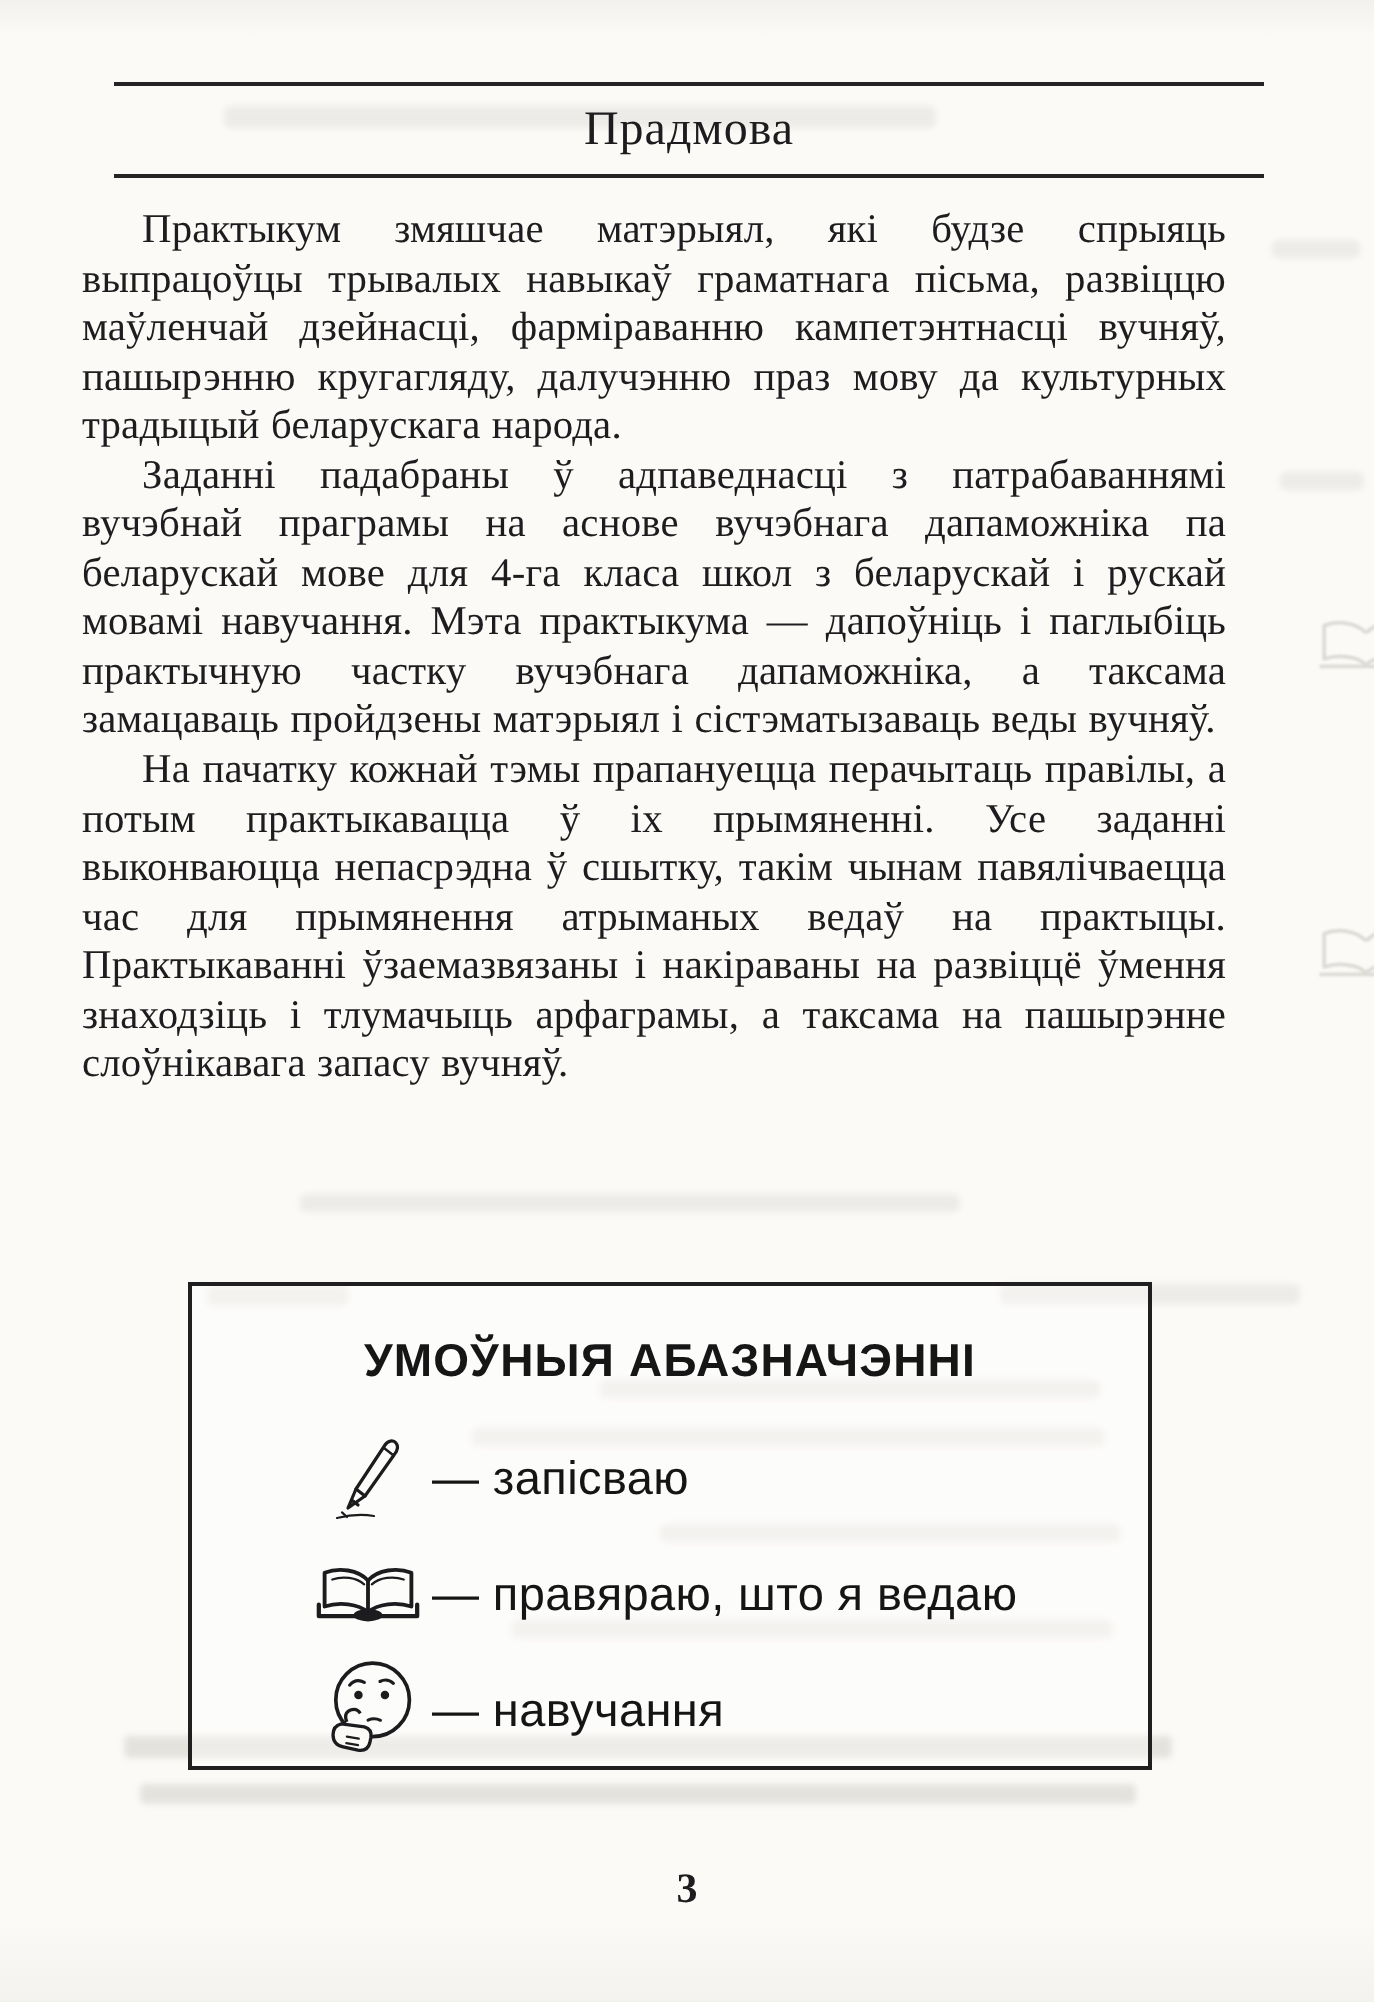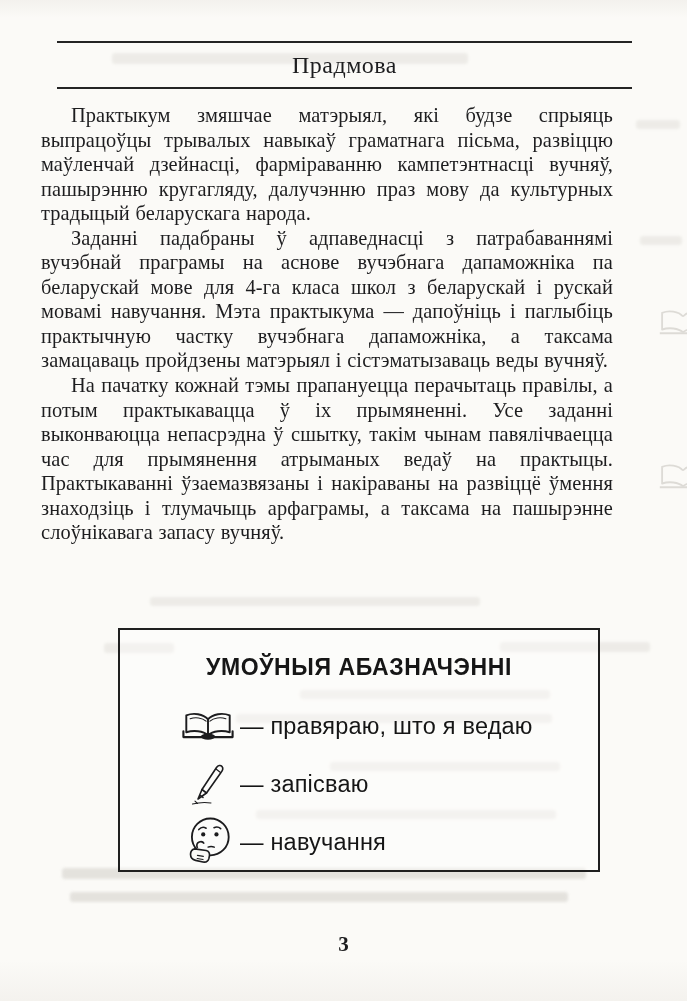--- a/index.html
+++ b/index.html
@@ -24,25 +24,24 @@
   
   .body-text{
     position:absolute;left:41px;top:91px;width:572px;height:516px;overflow:hidden;margin-top:12px;
   }
   .body-text p{
     margin:0;font-size:20.4px;line-height:24.55px;
     text-align:justify;text-indent:30px;letter-spacing:.1px;word-spacing:.5px;
   }
   
   .legend-box{
-    position:absolute;left:94px;top:628px;width:482px;height:244px;
+    position:absolute;left:94px;top:641px;width:482px;height:244px;
     border:2.5px solid #1f1f1f;background:rgba(255,255,255,.35);
     font-family:"Liberation Sans","DejaVu Sans",sans-serif;
     box-sizing:border-box;
-    margin-left:24px;
   }
   .legend-box h2{
     margin:24px 0 0;text-align:center;
     font-size:23px;font-weight:bold;letter-spacing:.6px;color:#161616;
   }
   .legend-rows{margin:16px 0 0 56px;}
   .legend-row{display:flex;align-items:center;height:58px;}
   .legend-icon{
     width:64px;display:flex;justify-content:center;align-items:center;flex:0 0 64px;
   }
@@ -107,49 +106,49 @@
     <p>Заданні падабраны ў адпаведнасці з патрабаваннямі вучэбнай праграмы на аснове вучэбнага дапаможніка па беларускай мове для 4-га класа школ з беларускай і рускай мовамі навучання. Мэта практыкума — дапоўніць і паглыбіць практычную частку вучэбнага дапаможніка, а таксама замацаваць пройдзены матэрыял і сістэматызаваць веды вучняў.</p>
     <p>На пачатку кожнай тэмы прапануецца перачытаць правілы, а потым практыкавацца ў іх прымяненні. Усе заданні выконваюцца непасрэдна ў сшытку, такім чынам павялічваецца час для прымянення атрыманых ведаў на практыцы. Практыкаванні ўзаемазвязаны і накіраваны на развіццё ўмення знаходзіць і тлумачыць арфаграмы, а таксама на пашырэнне слоўнікавага запасу вучняў.</p>
   </main>
 
   <section class="legend-box">
     <h2>УМОЎНЫЯ АБАЗНАЧЭННІ</h2>
     <div class="legend-rows">
 
       <div class="legend-row">
         <span class="legend-icon">
+          <svg width="36" height="50" viewBox="0 0 36 50">
+            <g fill="none" stroke="#1c1c1e" stroke-width="1.6" stroke-linejoin="round" stroke-linecap="round">
+              <path d="M8 40 L12 30.5 L26.5 8.5 C28 6.3 30.6 5.8 32 7.5 C33.4 9.2 32.6 11.6 31 13.5 L16.5 34 Z"></path>
+              <path d="M12 30.5 L16.5 34"></path>
+              <path d="M10.5 36.5 L13 38.5"></path>
+              <path d="M26 10 L30.5 13.5" stroke-width="1.2"></path>
+              <path d="M2.5 45 C9 43.4 16 43.2 21 44" stroke-width="1.1"></path>
+              <path d="M5 42.2 L7.5 44.5" stroke-width="1.1"></path>
+            </g>
+          </svg>
+        </span>
+        <span class="legend-label">— запісваю</span>
+      </div>
+
+      <div class="legend-row">
+        <span class="legend-icon">
           <svg width="54" height="32" viewBox="0 0 56 32">
             <g fill="none" stroke="#1c1c1e" stroke-width="2" stroke-linejoin="round" stroke-linecap="round">
               <path d="M28 9 C23 3.5 13 2 5.5 5 L5.5 22.5 C13 20 23 21 28 25.5"></path>
               <path d="M28 9 C33 3.5 43 2 50.5 5 L50.5 22.5 C43 20 33 21 28 25.5"></path>
               <path d="M28 9 L28 25.5"></path>
               <path d="M9.5 8.5 C15 6.5 22 7.5 26 11" stroke-width="1.2"></path>
               <path d="M46.5 8.5 C41 6.5 34 7.5 30 11" stroke-width="1.2"></path>
               <path d="M2.5 21.5 L2.5 27.5 L53.5 27.5 L53.5 21.5" stroke-width="2.2"></path>
             </g>
             <ellipse cx="28" cy="27" rx="7.5" ry="3.2" fill="#1c1c1e"></ellipse>
           </svg>
         </span>
         <span class="legend-label">— правяраю, што я ведаю</span>
-      </div>
-
-      <div class="legend-row">
-        <span class="legend-icon">
-          <svg width="36" height="50" viewBox="0 0 36 50">
-            <g fill="none" stroke="#1c1c1e" stroke-width="1.6" stroke-linejoin="round" stroke-linecap="round">
-              <path d="M8 40 L12 30.5 L26.5 8.5 C28 6.3 30.6 5.8 32 7.5 C33.4 9.2 32.6 11.6 31 13.5 L16.5 34 Z"></path>
-              <path d="M12 30.5 L16.5 34"></path>
-              <path d="M10.5 36.5 L13 38.5"></path>
-              <path d="M26 10 L30.5 13.5" stroke-width="1.2"></path>
-              <path d="M2.5 45 C9 43.4 16 43.2 21 44" stroke-width="1.1"></path>
-              <path d="M5 42.2 L7.5 44.5" stroke-width="1.1"></path>
-            </g>
-          </svg>
-        </span>
-        <span class="legend-label">— запісваю</span>
       </div>
 
       <div class="legend-row">
         <span class="legend-icon">
           <svg width="46" height="56" viewBox="0 0 50 60">
             <circle cx="27.5" cy="24.5" r="20" fill="none" stroke="#1c1c1e" stroke-width="2"></circle>
             <path d="M15 16.5 Q18.5 12.5 23 15" fill="none" stroke="#1c1c1e" stroke-width="1.7" stroke-linecap="round"></path>
             <path d="M31.5 14.5 Q35.5 12.5 38.8 15.5" fill="none" stroke="#1c1c1e" stroke-width="1.7" stroke-linecap="round"></path>
             <circle cx="19.8" cy="21.8" r="2.3" fill="#1c1c1e"></circle>
             <circle cx="34.2" cy="21.8" r="2.3" fill="#1c1c1e"></circle>

